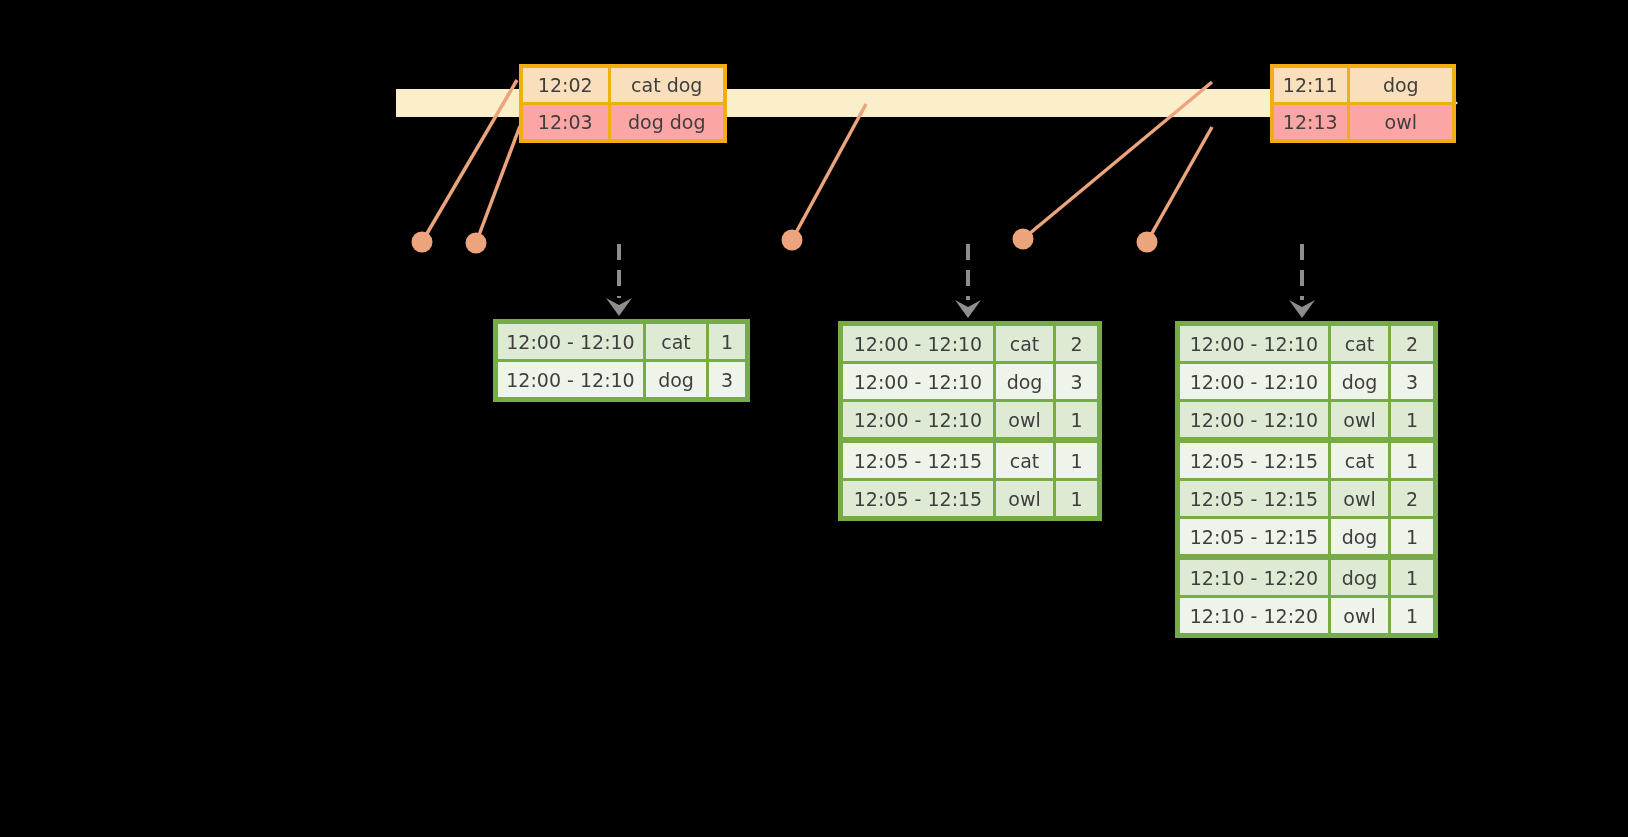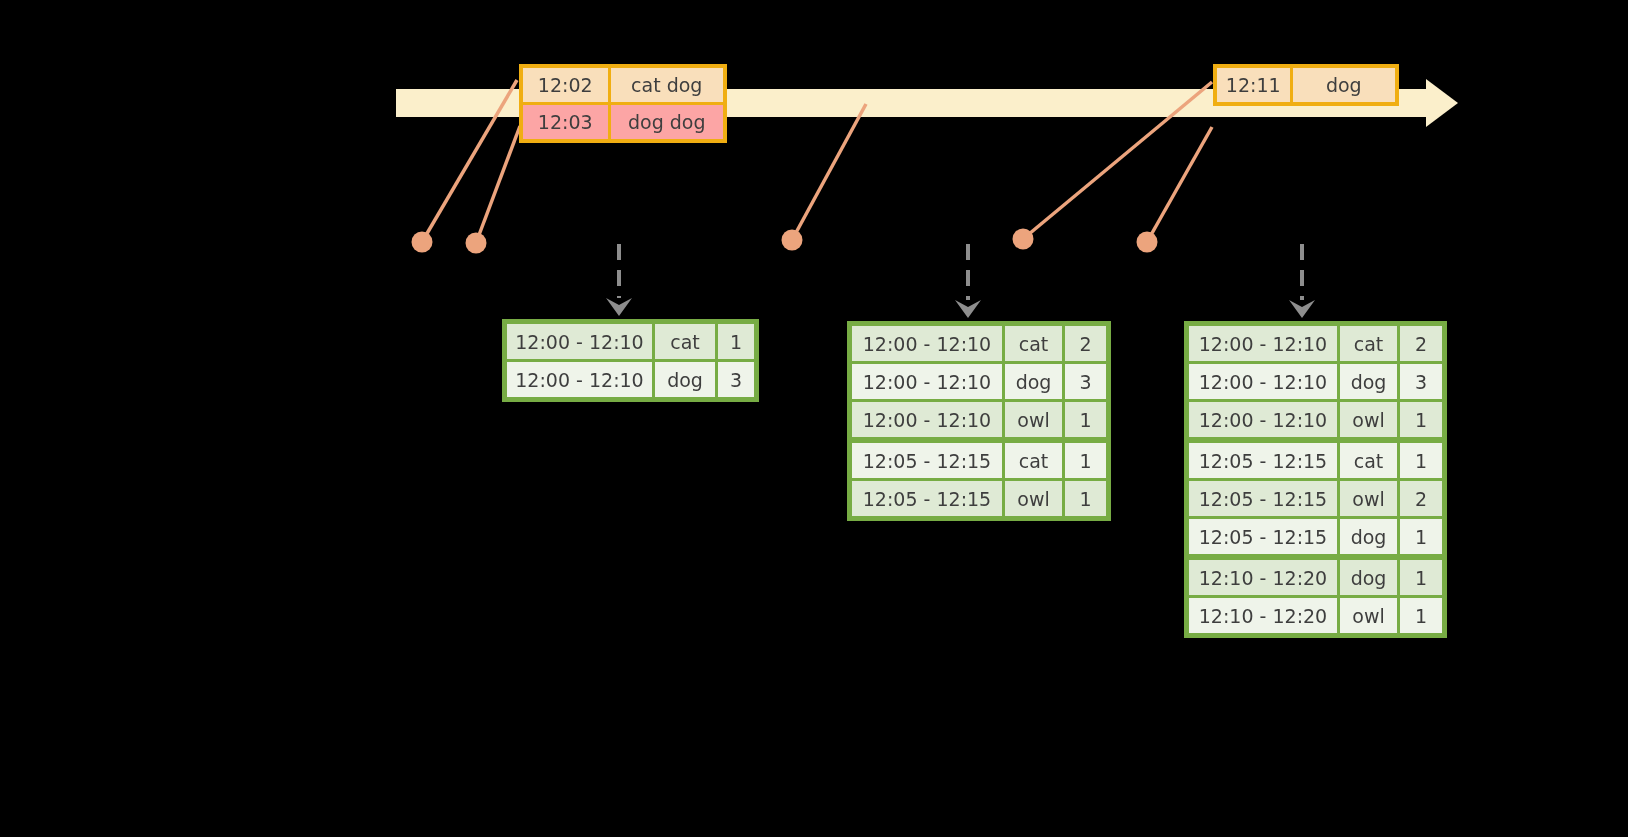--- a/index.html
+++ b/index.html
@@ -24,21 +24,21 @@
     text-align:center;vertical-align:middle;
     padding:0;height:34px;
     background:#fca5a5;
   }
   .event-table tr:nth-child(odd) td{background:#F9DFBB;}
   .event-table.single td{height:31px;}
 
   
   .result-table{
     border:5px solid #77AC44;
-    color:#3E3E3E;font-size:19px;margin-left:9px;
+    color:#3E3E3E;font-size:19px;
   }
   .result-table td{
     border:3px solid #77AC44;
     text-align:center;vertical-align:middle;
     padding:0;height:35px;
     background:#EFF4EA;
   }
   .result-table tr:nth-child(odd) td{background:#DFEAD5;}
   .result-table tr.group-start td{border-top:6px solid #77AC44;}
 </style>
@@ -91,29 +91,33 @@
         <td>cat dog</td>
       </tr>
       <tr>
         <td>12:03</td>
         <td>dog dog</td>
       </tr>
     </tbody>
   </table>
 
 
-  <table class="event-table" style="left:1213px;top:64px;width:182px;">
+  <table class="event-table" style="left:1270px;top:64px;width:182px;">
     <colgroup>
         <col style="width:76px">
         <col style="width:106px">
       </colgroup>
     <tbody>
       <tr>
         <td>12:11</td>
         <td>dog</td>
+      </tr>
+      <tr>
+        <td>12:13</td>
+        <td>owl</td>
       </tr>
     </tbody>
   </table>
 
   <table class="result-table" style="left:493px;top:319px;width:252px;">
     <colgroup>
         <col style="width:149px">
         <col style="width:63px">
         <col style="width:40px">
       </colgroup>

